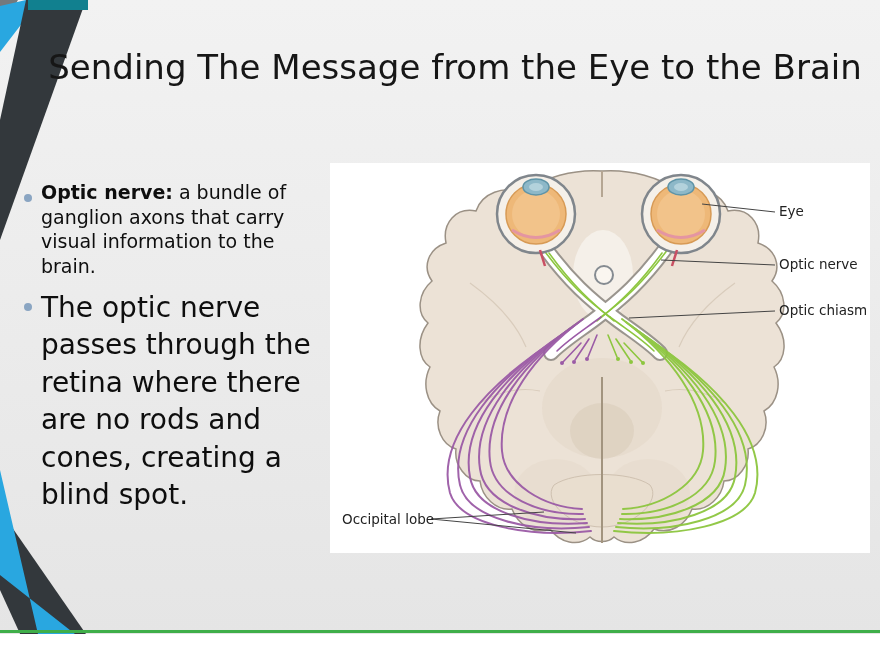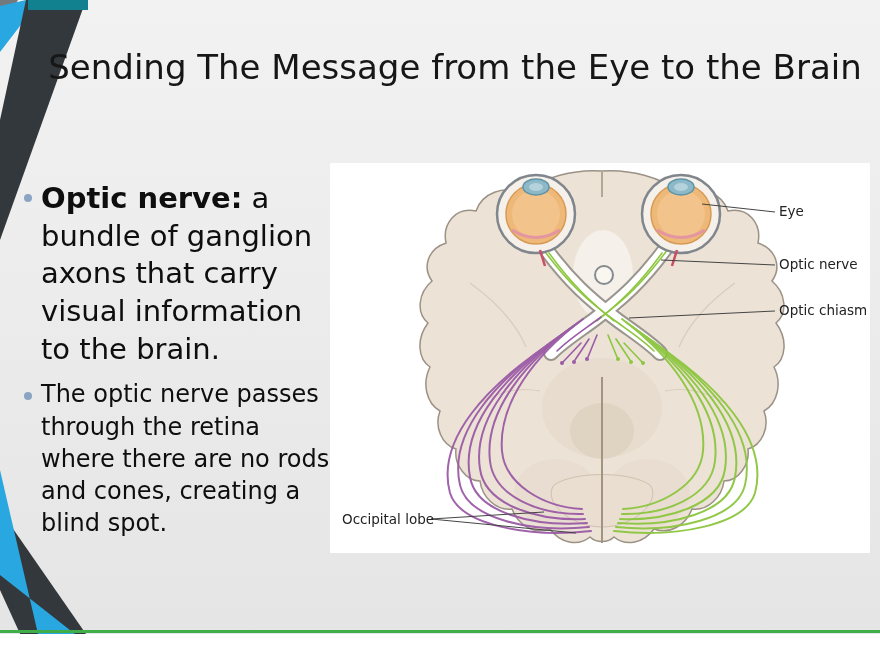--- a/index.html
+++ b/index.html
@@ -9,23 +9,23 @@
     background:linear-gradient(#f2f2f2,#e5e5e5);
   }
   .decor{position:absolute;inset:0;z-index:0;}
   .title{
     position:absolute;left:45px;top:46px;width:820px;margin:0;
     text-align:center;font-size:34px;font-weight:400;color:#161616;line-height:1.28;
   }
   .bullets{position:absolute;left:24px;top:180px;width:308px;z-index:1;}
   .bullet{display:flex;gap:9px;margin-bottom:10px;}
   .dot{flex:0 0 auto;width:8px;height:8px;border-radius:50%;background:#8aa5c2;margin-top:14px;}
-  .btext{margin:0;font-size:29px;line-height:1.3;color:#0e0e0e;}
+  .btext{margin:0;font-size:19px;line-height:1.3;color:#0e0e0e;}
   .btext strong{font-weight:700;}
-  .bullet2 .btext{font-size:24px;line-height:1.34;}
+  .bullet2 .btext{font-size:28px;line-height:1.34;}
   .figure{
     position:absolute;left:330px;top:163px;width:540px;height:390px;
     background:#ffffff;z-index:1;text-decoration:underline;
   }
   .figure svg{display:block;width:540px;height:390px;font-family:"DejaVu Sans","Liberation Sans",sans-serif;}
   .diag-label{font-size:13.5px;fill:#222222;}
 </style>
 </head>
 <body>
 

